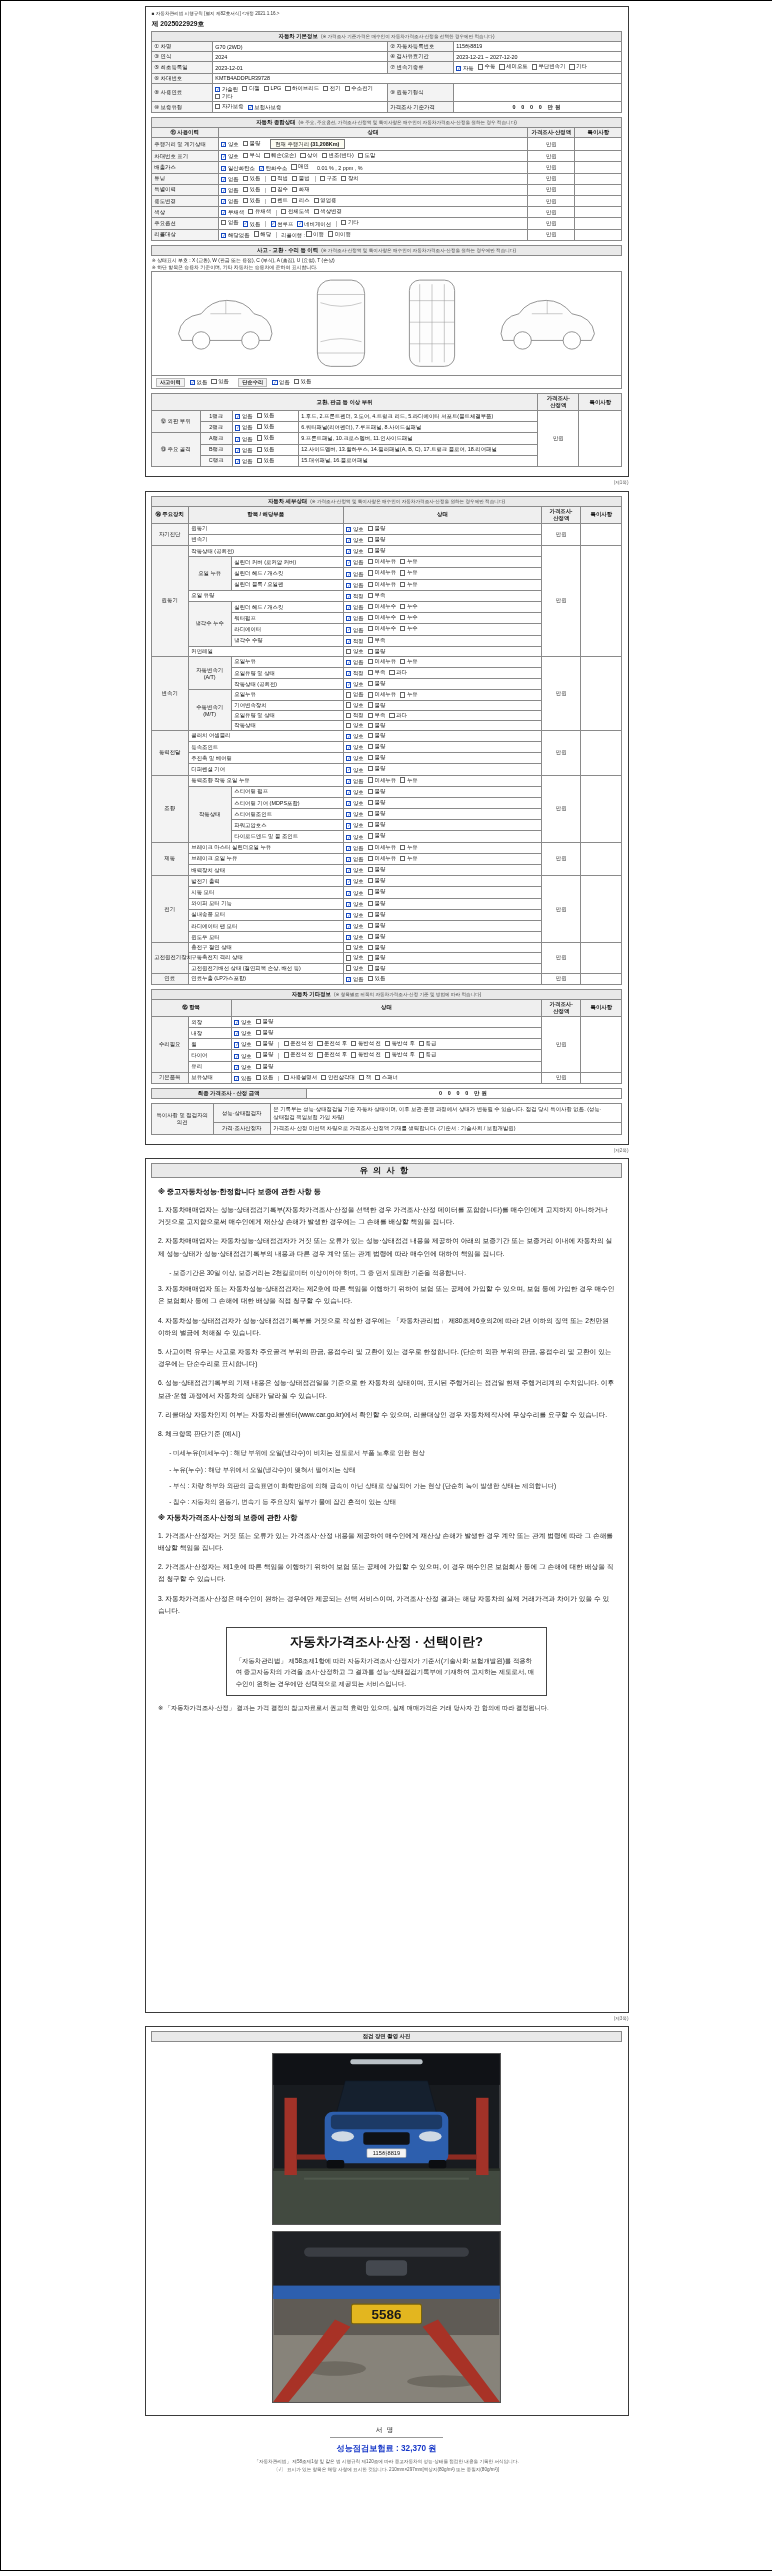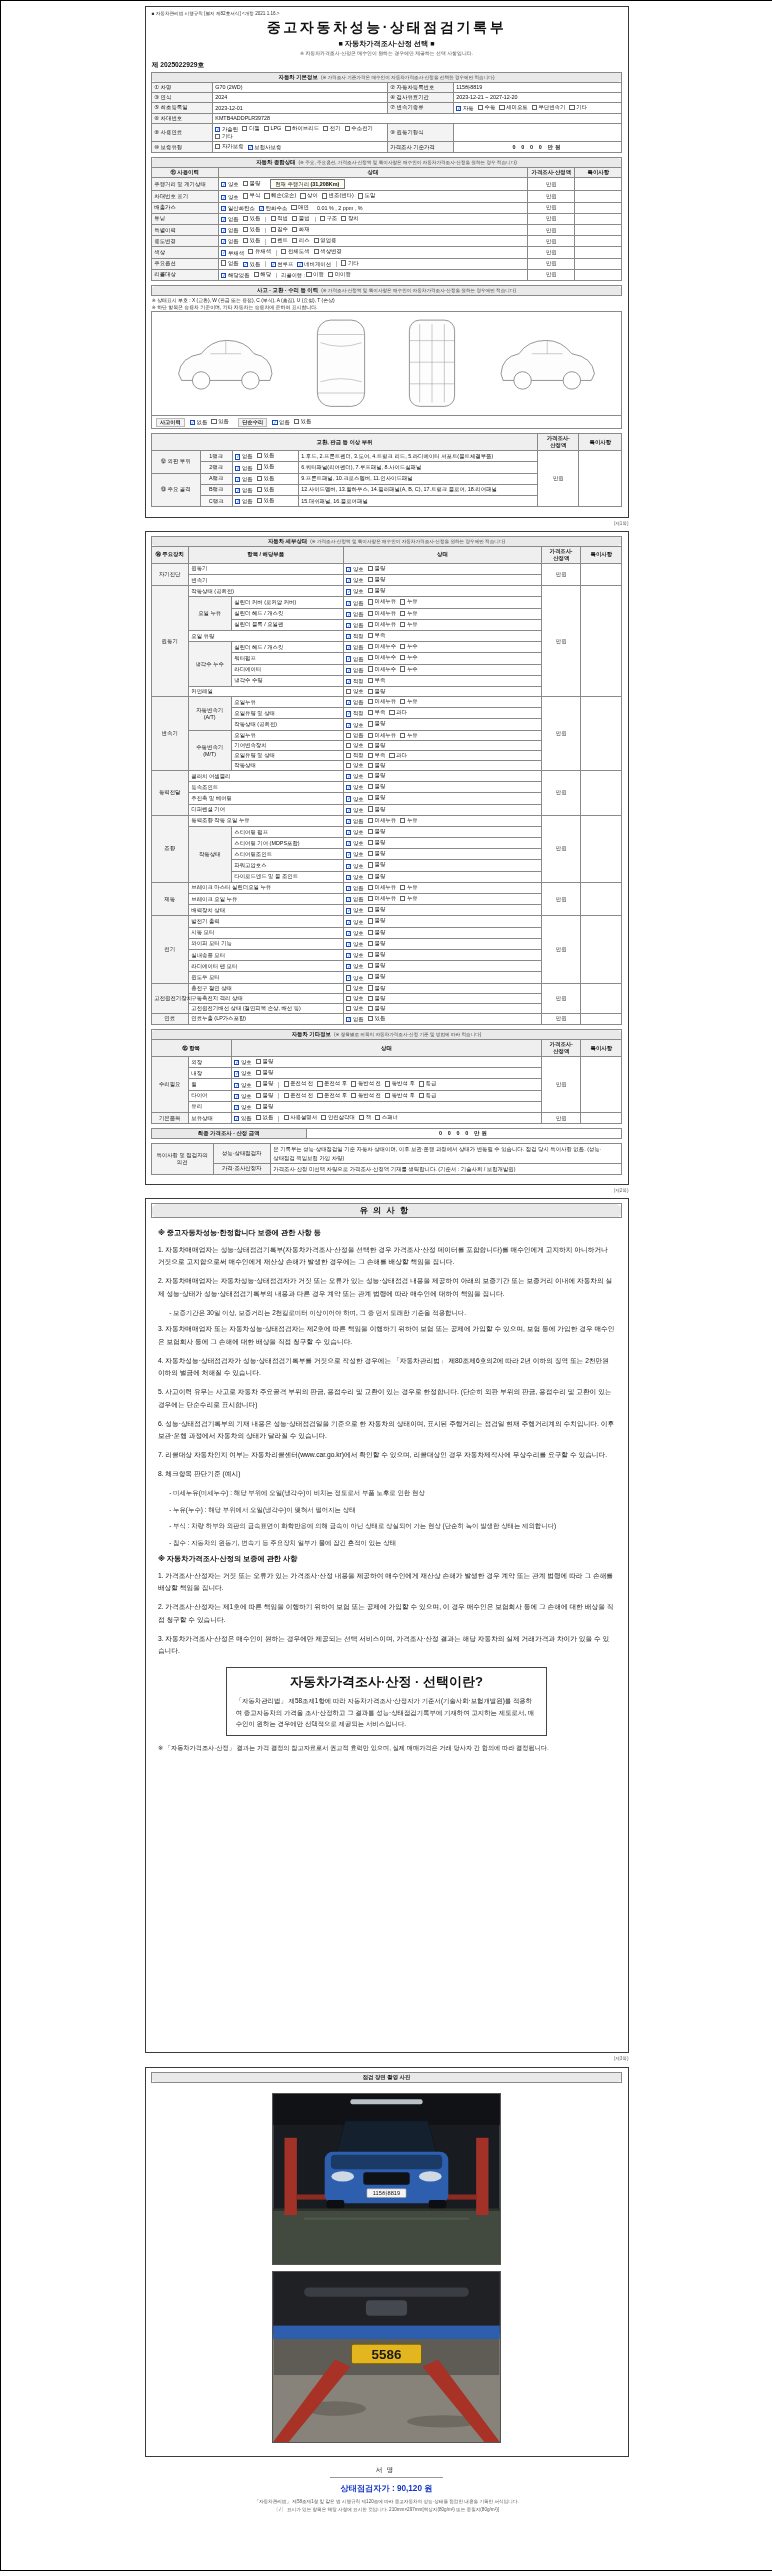--- a/index.html
+++ b/index.html
@@ -8,21 +8,21 @@
   .block{width:484px;margin:0 auto 3.1px;border:0.5px solid #3a3a3a;background:#fff;box-sizing:border-box;padding:4.1px 5.2px 5.2px;}
   .page-mark{width:484px;margin:0 auto 5.2px;text-align:right;font-size:4.6px;color:#666;}
   .law-note{font-size:4.6px;color:#333;margin:0 0 3.1px 1px;}
   .title-wrap{text-align:center;margin:2.1px 0 3.1px;}
   .title-wrap h1{margin:0;font-size:14px;letter-spacing:2.6px;font-weight:bold;}
   .subtitle{font-size:7.2px;font-weight:bold;margin-top:2.1px;}
   .subnote{font-size:4.9px;color:#444;margin-top:1px;}
   .doc-no{font-size:6.7px;font-weight:bold;margin:4.1px 0 2.1px 1px;}
   table.tbl{width:100%;border-collapse:collapse;table-layout:fixed;margin-bottom:4.1px;}
   .tbl td,.tbl th{border:0.5px solid #8a8a8a;font-size:5.4px;padding:1px 2.6px;vertical-align:middle;word-break:keep-all;}
-  .sec-head{background:#e9e9e9;text-align:center;font-weight:bold;font-size:7.2px;padding:2.1px 1px;border-radius:7px;}
+  .sec-head{background:#e9e9e9;text-align:center;font-weight:bold;font-size:7.2px;padding:2.1px 1px;}
   .sec-note{font-weight:normal;font-size:4.6px;color:#444;margin-left:3.1px;}
   .lbl{background:#f3f3f3;font-size:5.4px;}
   .hdr{background:#efefef;text-align:center;font-weight:bold;font-size:5.4px;}
   .val{font-size:5.7px;}
   .opt{display:inline-flex;align-items:center;margin-right:4.1px;font-size:5.4px;white-space:nowrap;}
   .bx{display:inline-block;width:5.2px;height:5.2px;border:0.5px solid #666;margin-right:1.5px;font-size:4.6px;line-height:4.6px;text-align:center;color:#1649c0;font-weight:bold;background:#fff;box-sizing:border-box;}
   .opt.on .bx{border-color:#1649c0;}
   .glab{font-size:5.2px;color:#222;margin-right:1.5px;}
   .gsep{display:inline-block;width:0;border-left:0.5px solid #bbb;height:5.7px;margin:0 4.1px 0 1px;vertical-align:middle;}
   .kmbox{display:inline-block;border:0.5px solid #777;padding:0.5px 4.6px;margin-left:5.2px;font-size:5.4px;background:#fdfdf2;}
@@ -58,25 +58,20 @@
   .footer-notes{width:484px;margin:3.1px auto 0;text-align:center;font-size:4.6px;color:#555;line-height:1.7;}
   svg text{font-family:"Liberation Sans","DejaVu Sans",sans-serif;}
 </style>
 </head>
 <body>
 
 <div class="page">
 
   <div class="block" id="block1">
     <div class="law-note">■ 자동차관리법 시행규칙 [별지 제82호서식] &lt;개정 2021.1.16.&gt;</div>
-    <div class="title-wrap">
-      <h1>중고자동차성능·상태점검기록부</h1>
-      <div class="subtitle">■ 자동차가격조사·산정 선택 ■</div>
-      <div class="subnote">※ 자동차가격조사·산정은 매수인이 원하는 경우에만 제공하는 선택 사항입니다.</div>
-    </div>
     <div class="doc-no">제 2025022929호</div>
 
     <table class="tbl">
       <colgroup>
           <col style="width:61px">
           <col style="width:175px">
           <col style="width:66px">
           <col>
         </colgroup>
       <tbody>
@@ -687,21 +682,21 @@
         <text x="220" y="168" font-size="26" font-weight="bold" text-anchor="middle" fill="#1b1b1b">5586</text>
       </svg>
 
     </div>
   </div>
 
   <div class="sign-row">
     <span class="sign-label">서명</span>
   </div>
   <div class="fee-row">
-    <span class="fee"><span>상태점검자가 : </span><span>90,120 원</span></span>
+    <span class="fee"><span>성능점검보험료 : </span><span>32,370 원</span></span>
   </div>
   <div class="footer-notes">
     <div>「자동차관리법」 제58조제1항 및 같은 법 시행규칙 제120조에 따라 중고자동차의 성능·상태를 점검한 내용을 기록한 서식입니다.</div>
     <div>〔√〕 표시가 있는 항목은 해당 사항에 표시한 것입니다. 210mm×297mm[백상지(80g/m²) 또는 중질지(80g/m²)]</div>
   </div>
 
 </div>
 
 
 </body></html>

